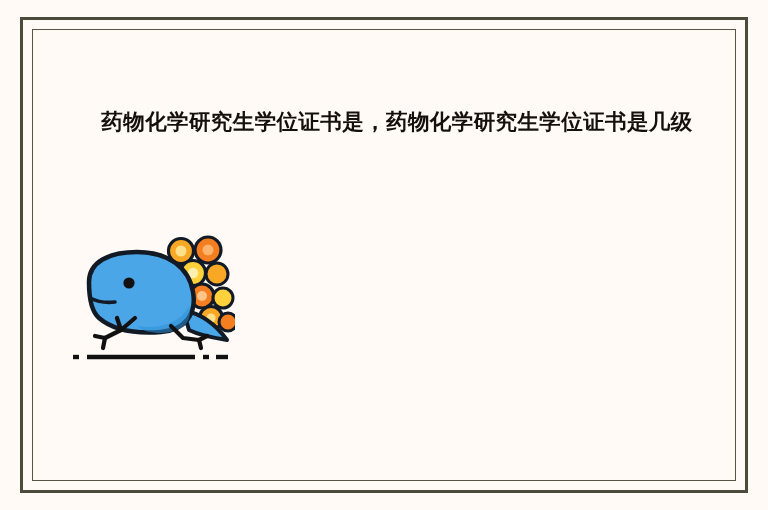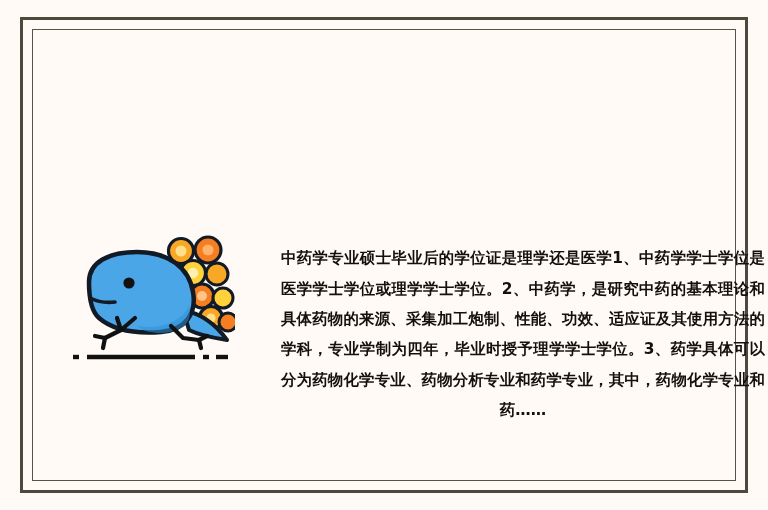--- a/index.html
+++ b/index.html
@@ -90,20 +90,21 @@
   }
 </style>
 </head>
 <body>
 
 <div id="frame-outer">
   <div id="frame-inner">
 
     <div id="content">
 
+      <h1 id="page-title">药物化学研究生学位证书是，药物化学研究生学位证书是几级</h1>
 
       <div id="illustration">
         <svg viewBox="0 0 170 145" xmlns="http://www.w3.org/2000/svg" aria-hidden="true">
 
           <g>
             <circle cx="116" cy="25" r="12.5" fill="#F9A825" stroke="#121A26" stroke-width="3.2"></circle>
             <circle cx="116" cy="25" r="5.5" fill="#FFE08A"></circle>
 
             <circle cx="143" cy="24" r="13" fill="#F57E20" stroke="#121A26" stroke-width="3.2"></circle>
             <circle cx="143" cy="24" r="5.5" fill="#FFB36B"></circle>
@@ -154,17 +155,16 @@
 
           <g stroke="#111111" stroke-width="4.4" stroke-linecap="butt">
             <line x1="8" y1="131" x2="14" y2="131"></line>
             <line x1="22" y1="131" x2="130" y2="131"></line>
             <line x1="138" y1="131" x2="144" y2="131"></line>
             <line x1="151" y1="131" x2="163" y2="131"></line>
           </g>
         </svg>
       </div>
 
-      <p id="body-text">中药学专业硕士毕业后的学位证是理学还是医学1、中药学学士学位是医学学士学位或理学学士学位。2、中药学，是研究中药的基本理论和具体药物的来源、采集加工炮制、性能、功效、适应证及其使用方法的学科，专业学制为四年，毕业时授予理学学士学位。3、药学具体可以分为药物化学专业、药物分析专业和药学专业，其中，药物化学专业和药……</p>
 
     </div>
   </div>
 </div>
 
 </body></html>

